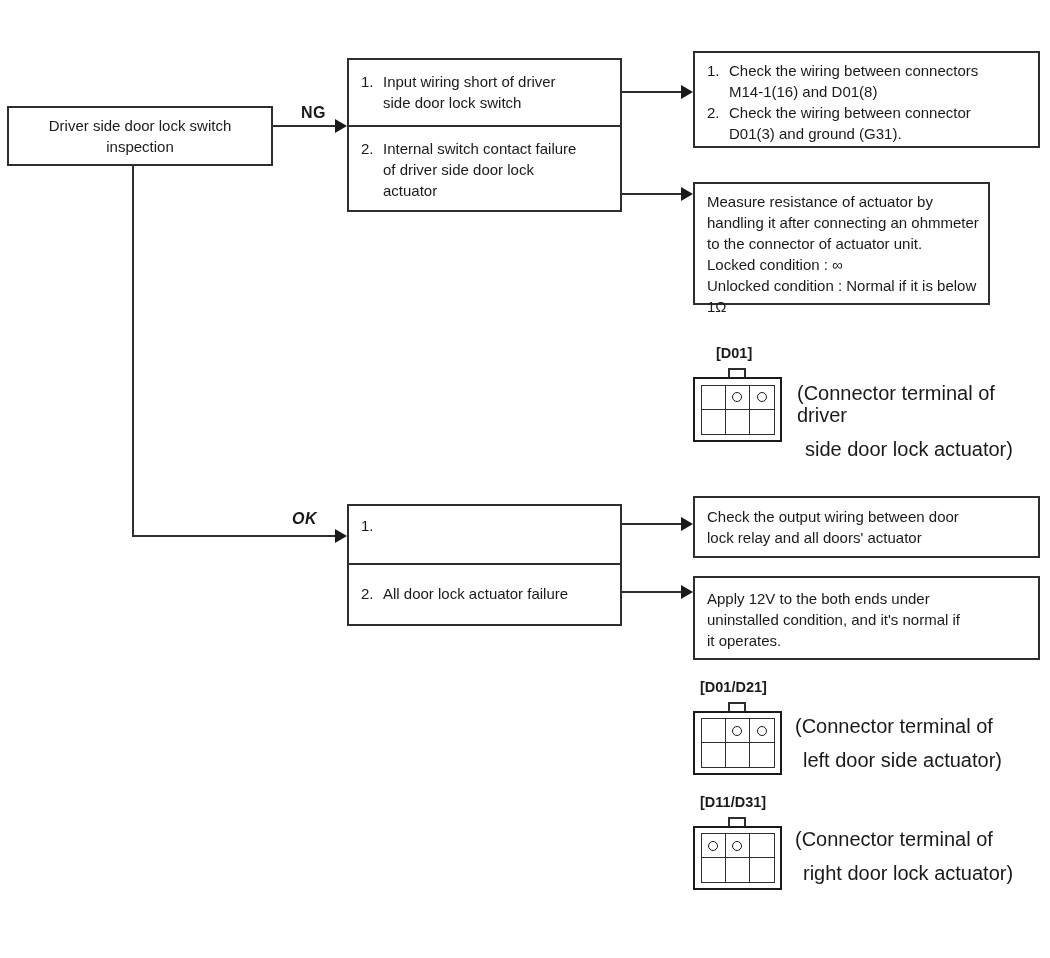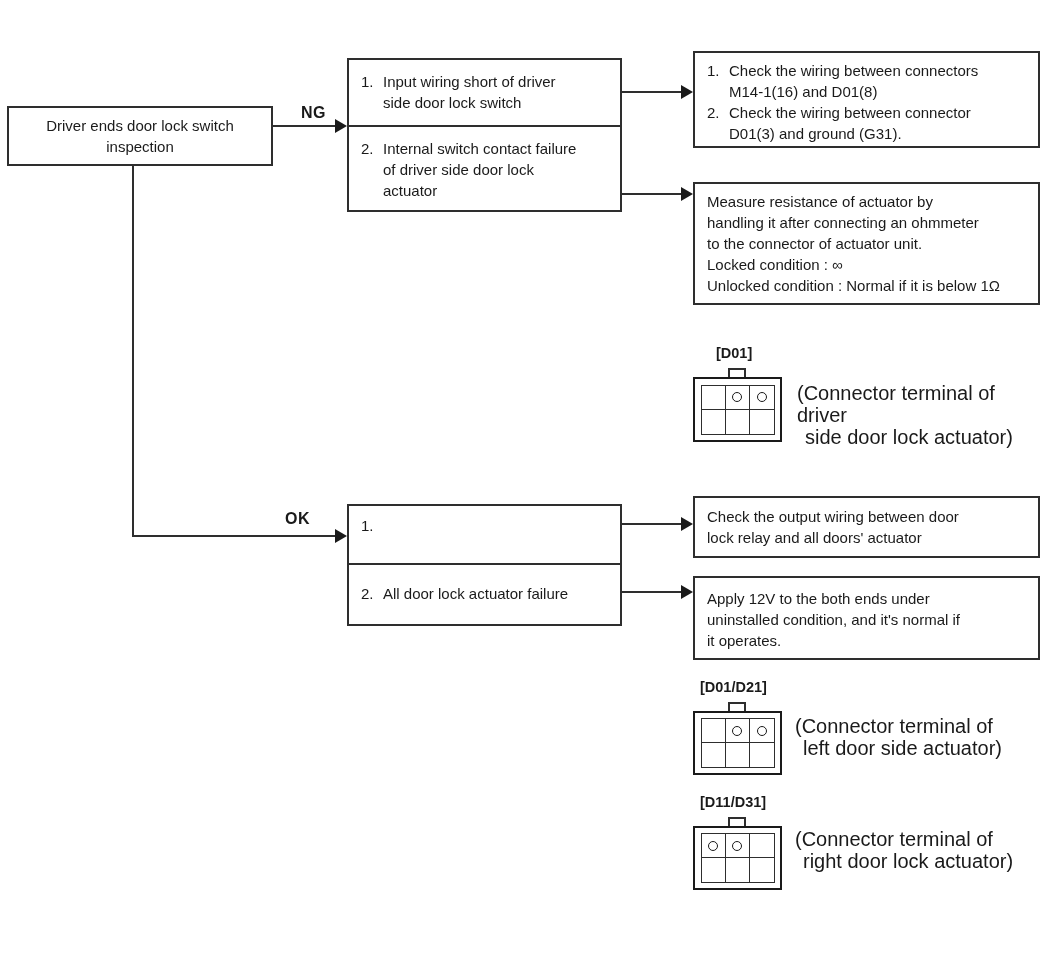--- a/index.html
+++ b/index.html
@@ -25,40 +25,40 @@
   
   .hline{position:absolute;height:2px;background:var(--line);}
   .vline{position:absolute;width:2px;background:var(--line);}
   .ahead{position:absolute;width:0;height:0;border-top:7px solid transparent;border-bottom:7px solid transparent;border-left:12px solid var(--ink);}
 
   
   .branch-label{position:absolute;font-weight:bold;font-size:16px;letter-spacing:0.5px;}
   .conn-label{position:absolute;font-weight:bold;font-size:14.5px;}
   .caption{position:absolute;font-size:20px;line-height:22px;}
   .cap-line{display:block;}
-  .cap-line2{padding-left:8px;}
+  .cap-line2{padding-left:8px;margin-top:12px;}
 
   
   .connector{position:absolute;width:89px;height:75px;}
   .conn-tab{position:absolute;left:35px;top:0;width:18px;height:11px;border:2px solid var(--line);border-bottom:none;background:var(--bg);}
   .conn-body{position:absolute;left:0;top:9px;width:89px;border:2.5px solid var(--ink);background:var(--bg);display:flex;align-items:center;justify-content:center;}
   .conn-body.h65{height:65px;}
   .conn-body.h64{height:64px;}
   .conn-grid{width:74px;height:50px;border:1.5px solid var(--line);display:grid;grid-template-columns:repeat(3,1fr);grid-template-rows:repeat(2,1fr);}
   .conn-cell{border-right:1.5px solid var(--line);border-bottom:1.5px solid var(--line);display:flex;align-items:center;justify-content:center;}
   .conn-cell:nth-child(3n){border-right:none;}
   .conn-cell:nth-child(n+4){border-bottom:none;}
   .conn-cell.has-pin::after{content:"";width:8px;height:8px;border:1.6px solid var(--ink);border-radius:50%;}
 </style>
 </head>
 <body>
 
 <div class="canvas">
 
-  <div class="fbox start-box" style="left:7px;top:106px;width:266px;height:60px;">Driver ends door lock switch
+  <div class="fbox start-box" style="left:7px;top:106px;width:266px;height:60px;">Driver side door lock switch
 inspection</div>
 
   <div class="branch-label" style="left:290px;top:104px;margin-left:11px;">NG</div>
   <div class="hline" style="left:272px;top:125px;width:65px;"></div>
   <div class="ahead" style="left:335px;top:119px;"></div>
 
   <div class="fbox" style="left:347px;top:58px;width:275px;height:154px;">
     <div class="cell cell-divided" style="height:67px;padding-top:11px;">
       <div class="item">
         <span class="num">1.</span>
@@ -87,21 +87,21 @@
       <span class="txt">Check the wiring between connectors
 M14-1(16) and D01(8)</span>
     </div>
     <div class="item">
       <span class="num">2.</span>
       <span class="txt">Check the wiring between connector
 D01(3) and ground (G31).</span>
     </div>
   </div>
 
-  <div class="fbox padbox" style="left:693px;top:182px;width:347px;height:123px;">
+  <div class="fbox padbox" style="left:693px;top:182px;width:297px;height:123px;">
     <div class="txt">Measure resistance of actuator by
 handling it after connecting an ohmmeter
 to the connector of actuator unit.
 Locked condition : ∞
 Unlocked condition : Normal if it is below 1Ω</div>
   </div>
 
   <div class="conn-label" style="left:716px;top:345px;">[D01]</div>
   <div class="connector" style="left:693px;top:368px;">
     <div class="conn-tab"></div>
@@ -117,21 +117,21 @@
     </div>
   </div>
   <div class="caption" style="left:797px;top:382px;">
     <span class="cap-line">(Connector terminal of driver</span>
     <span class="cap-line cap-line2">side door lock actuator)</span>
   </div>
 
   <div class="vline" style="left:132px;top:166px;height:371px;"></div>
   <div class="hline" style="left:132px;top:535px;width:204px;"></div>
   <div class="ahead" style="left:335px;top:529px;"></div>
-  <div class="branch-label" style="left:285px;top:510px;">OK</div>
+  <div class="branch-label" style="left:292px;top:510px;font-style:italic;">OK</div>
 
   <div class="fbox" style="left:347px;top:504px;width:275px;height:122px;">
     <div class="cell cell-divided" style="height:59px;padding-top:9px;">
       <div class="item">
         <span class="num">1.</span>
       </div>
     </div>
     <div class="cell" style="padding-top:18px;">
       <div class="item">
         <span class="num">2.</span>

